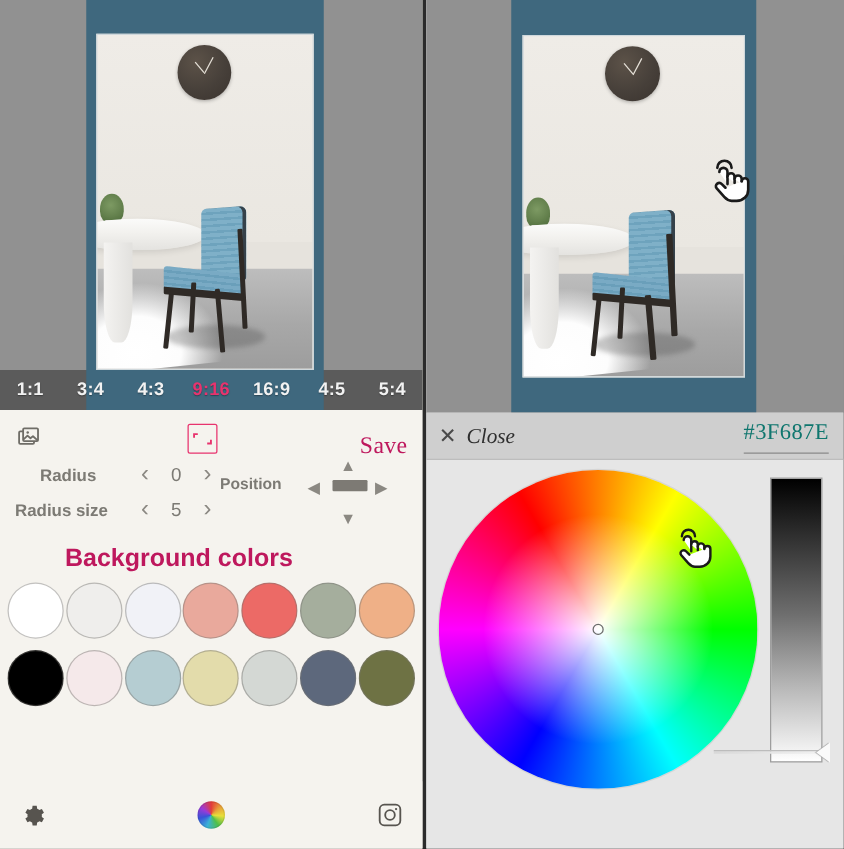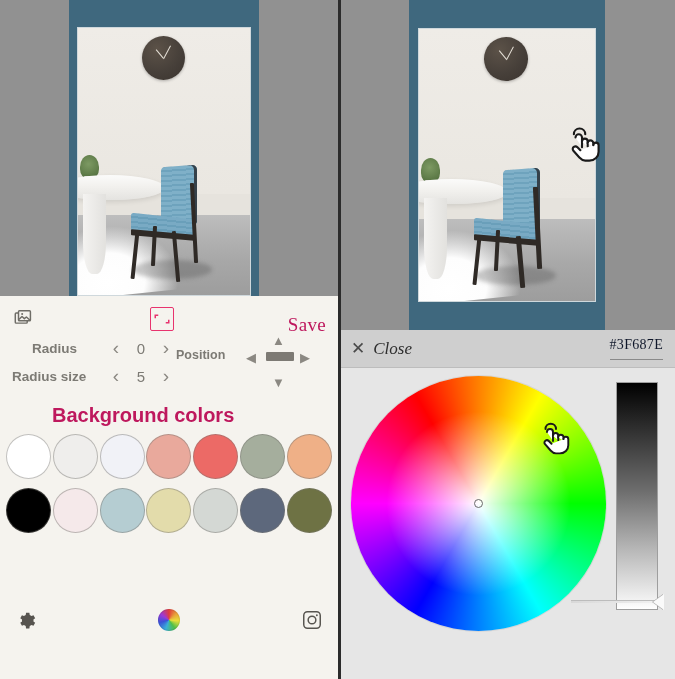--- a/index.html
+++ b/index.html
@@ -196,21 +196,21 @@
   
   #rp-header {
     height: 38px; background:#cfcfcf; display:flex; align-items:center;
     justify-content:space-between; padding: 0 12px 0 10px;
     border-bottom:1px solid #bdbdbd;
   }
   #rp-close { display:flex; align-items:center; gap:8px; cursor:pointer; }
   #rp-close-x { color:#4a4a4a; font-size:17px; line-height:1; }
   #rp-close-label { color:#2e2e2e; font-size:17px; font-family:"Liberation Serif", serif;font-style:italic; }
   #rp-hex {
-    color:#0f172a; font-size:14px; letter-spacing:.3px;
+    color:#0f766e; font-size:18px; letter-spacing:.3px;
     border-bottom:1.5px solid #8a8a8a; padding-bottom:6px; cursor:pointer;
     font-family:"Liberation Serif", serif;
   }
   #rp-body {
     position:relative; height: calc(679px - 330px - 38px);
     background:#e6e6e6; padding: 8px 10px;
     display:flex; align-items:flex-start; gap:10px;
   }
   #wheel-wrap { position:relative; width:255px; height:255px; }
   #color-wheel {
@@ -270,20 +270,30 @@
             <div class="chair-frame" style="left:32%;top:76%;width:2.4%;height:18%;transform:rotate(6deg);"></div>
             <div class="chair-frame" style="left:56%;top:76%;width:2.6%;height:19%;transform:rotate(-5deg);"></div>
             <div class="chair-frame" style="left:43%;top:74%;width:2.2%;height:15%;transform:rotate(3deg);"></div>
             <div class="chair-frame" style="left:66%;top:58%;width:2.6%;height:30%;transform:rotate(-3deg);"></div>
             <div class="chair-frame" style="left:31%;top:76.5%;width:37%;height:2.2%;transform:skewY(5deg);"></div>
           </div>
         </div>
       </div>
     </div>
 
+    <div id="ratio-bar">
+      <div class="highlight-band"></div>
+      <div class="ratio-item">1:1</div>
+      <div class="ratio-item">3:4</div>
+      <div class="ratio-item">4:3</div>
+      <div class="ratio-item active">9:16</div>
+      <div class="ratio-item">16:9</div>
+      <div class="ratio-item">4:5</div>
+      <div class="ratio-item">5:4</div>
+    </div>
 
     <div id="controls">
 
       <div class="ctl-toprow">
         <span class="icon-btn">
           <svg viewBox="0 0 24 24" width="22" height="22" fill="none" stroke="#6f6d67" stroke-width="1.6">
             <rect x="2.5" y="5.5" width="13" height="11" rx="1"></rect>
             <rect x="6" y="3" width="13" height="11" rx="1" fill="#f5f3ee"></rect>
             <circle cx="10" cy="6.6" r="1.1" fill="#6f6d67" stroke="none"></circle>
             <path d="M6.4 12.5l3.4-3.2 2.6 2.3 2.2-1.8 4 3.6" stroke-linejoin="round"></path>

